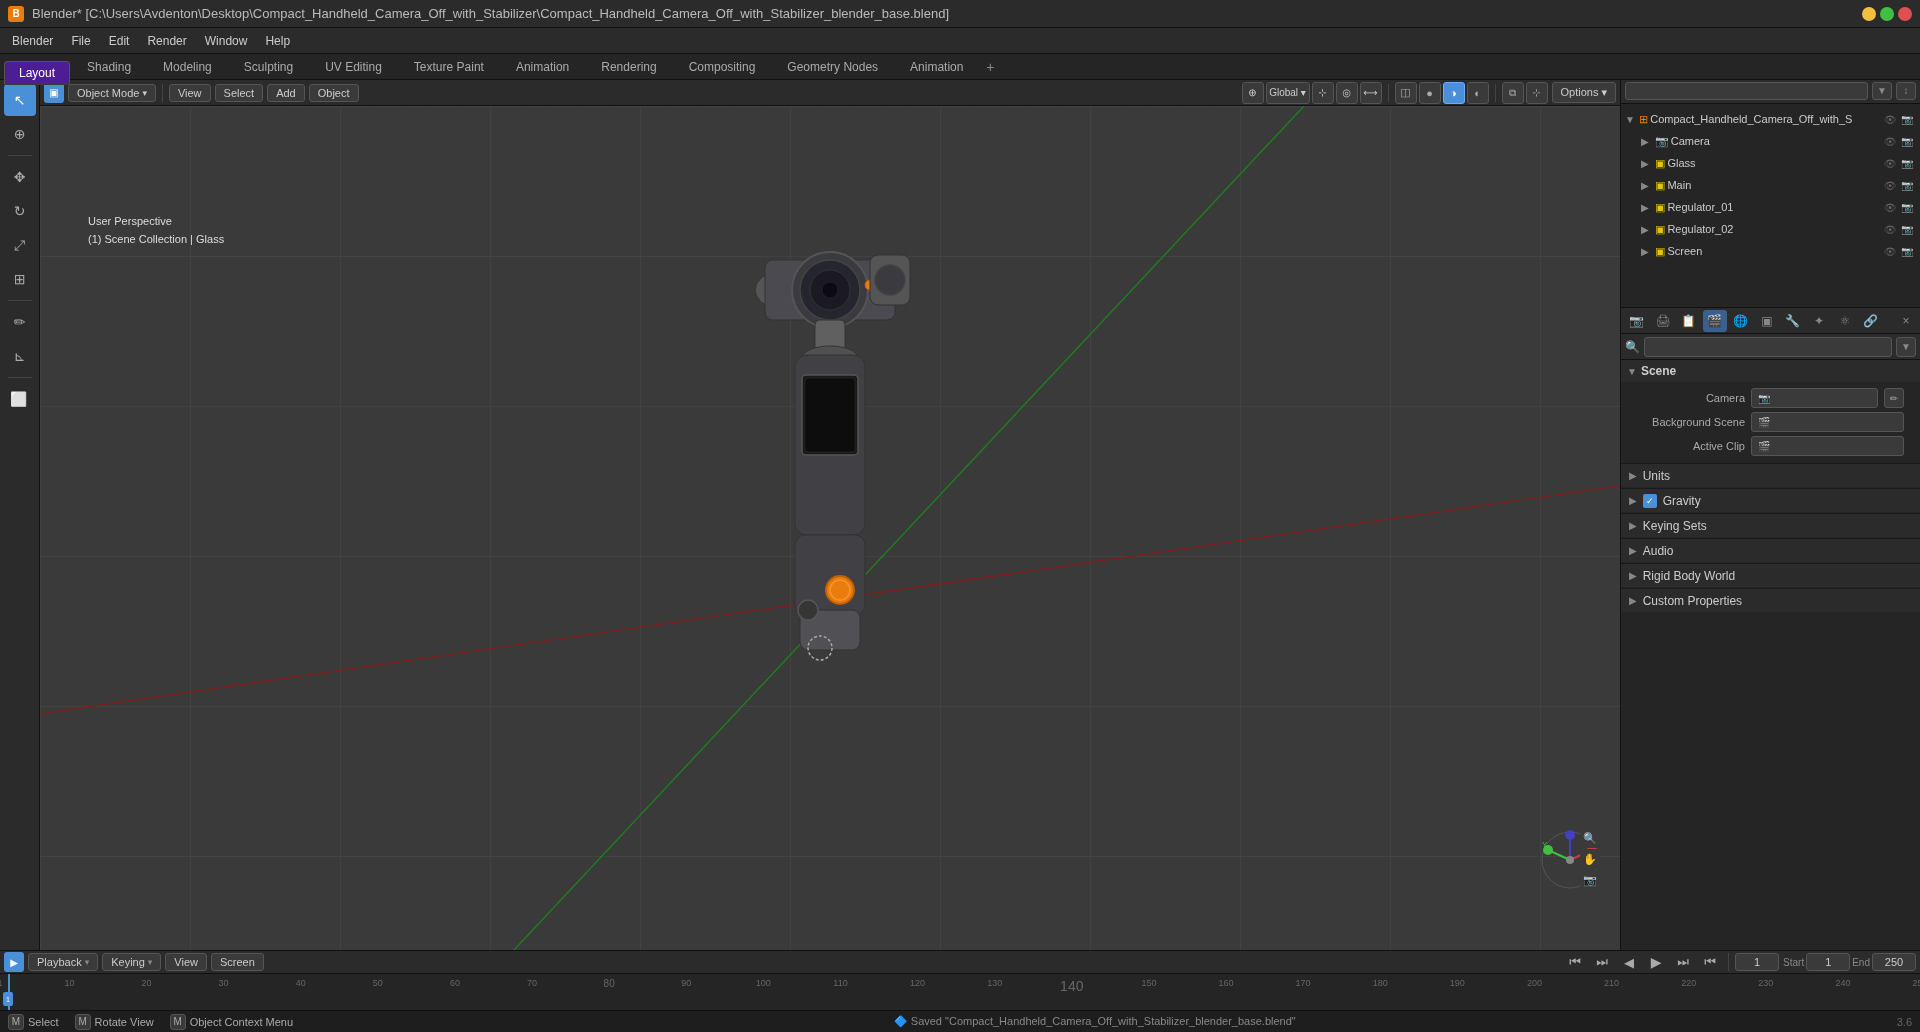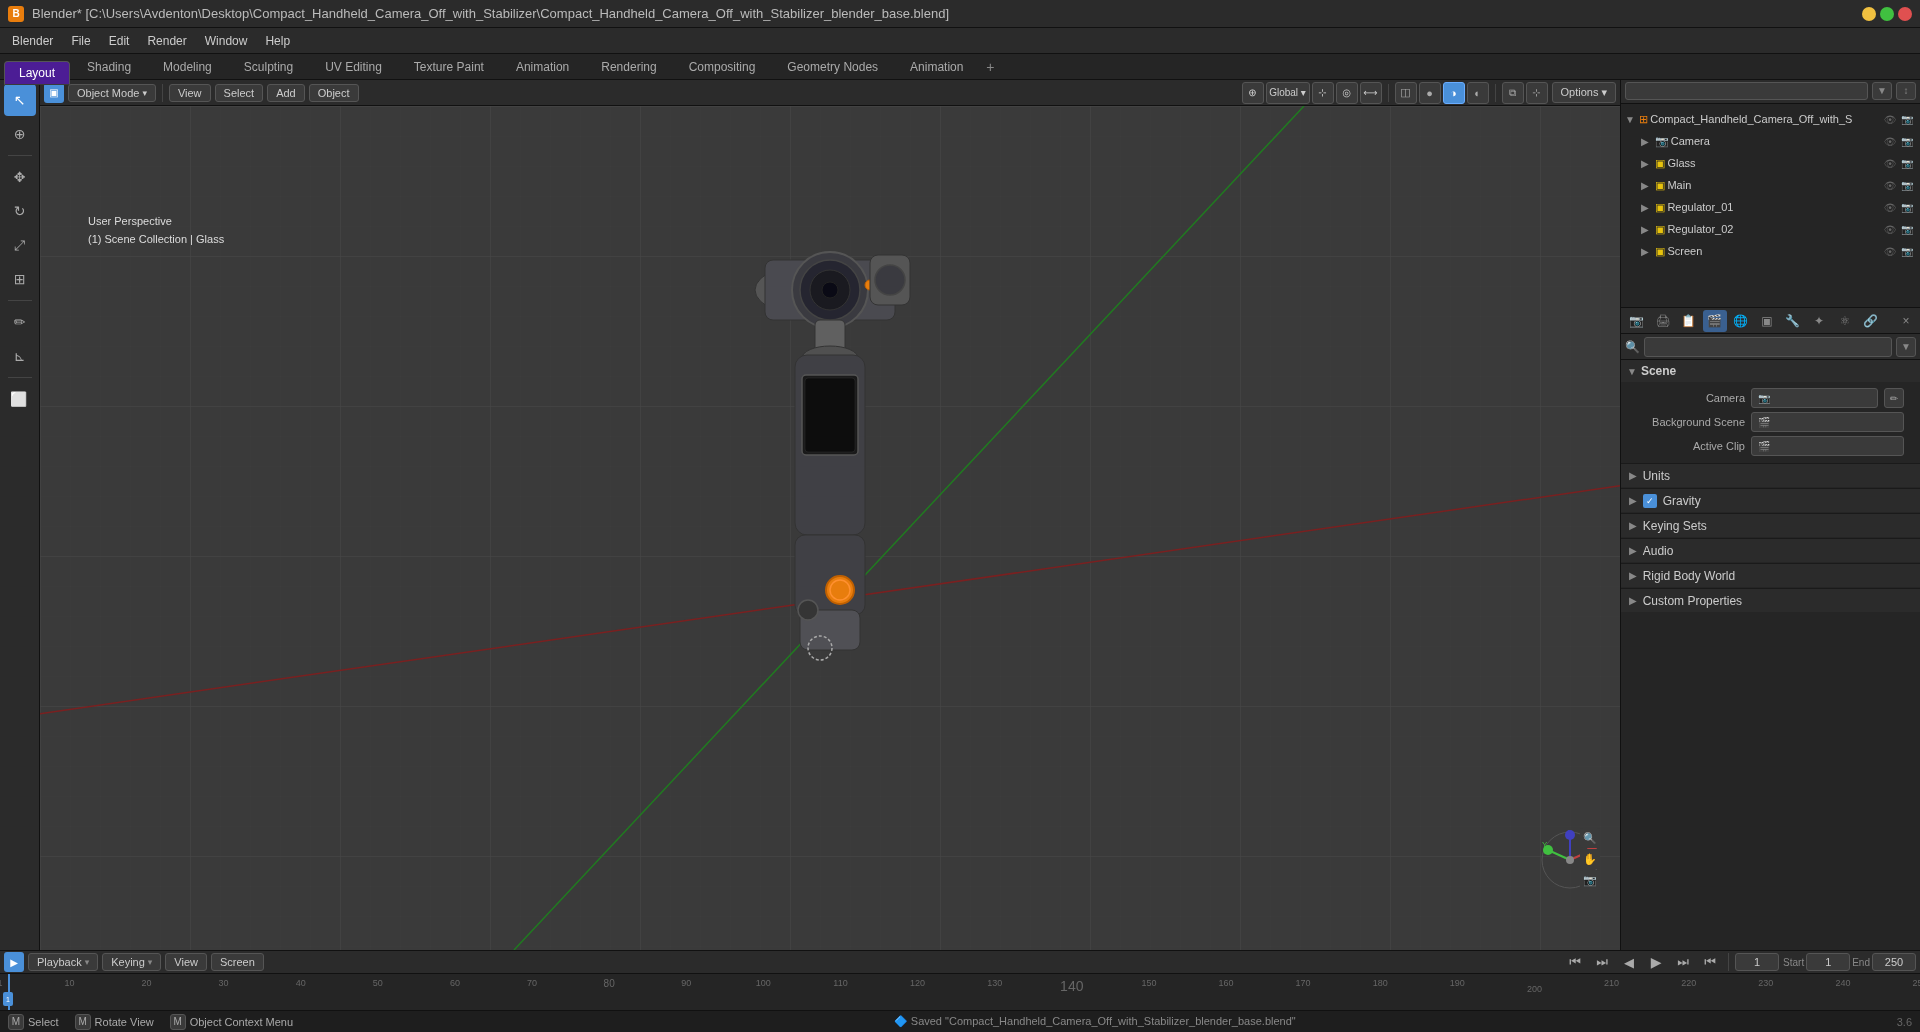--- a/index.html
+++ b/index.html
@@ -880,21 +880,21 @@
         <span style="position: absolute; left: 39.759%; font-size: 9px; color: rgb(102, 102, 102); transform: translateX(-50%);">100</span>
         <span style="position: absolute; left: 43.7751%; font-size: 9px; color: rgb(102, 102, 102); transform: translateX(-50%);">110</span>
         <span style="position: absolute; left: 47.7912%; font-size: 9px; color: rgb(102, 102, 102); transform: translateX(-50%);">120</span>
         <span style="position: absolute; left: 51.8072%; font-size: 9px; color: rgb(102, 102, 102); transform: translateX(-50%);">130</span>
         <span style="position: absolute; left: 55.8233%; font-size: 14px; color: rgb(102, 102, 102); transform: translateX(-50%);">140</span>
         <span style="position: absolute; left: 59.8394%; font-size: 9px; color: rgb(102, 102, 102); transform: translateX(-50%);">150</span>
         <span style="position: absolute; left: 63.8554%; font-size: 9px; color: rgb(102, 102, 102); transform: translateX(-50%);">160</span>
         <span style="position: absolute; left: 67.8715%; font-size: 9px; color: rgb(102, 102, 102); transform: translateX(-50%);">170</span>
         <span style="position: absolute; left: 71.8876%; font-size: 9px; color: rgb(102, 102, 102); transform: translateX(-50%);">180</span>
         <span style="position: absolute; left: 75.9036%; font-size: 9px; color: rgb(102, 102, 102); transform: translateX(-50%);">190</span>
-        <span style="position: absolute; left: 79.9197%; font-size: 9px; color: rgb(102, 102, 102); transform: translateX(-50%); margin-top: 6px;">200</span>
+        <span style="position: absolute; left: 79.9197%; font-size: 9px; color: rgb(102, 102, 102); transform: translateX(-50%);">200</span>
         <span style="position: absolute; left: 83.9357%; font-size: 9px; color: rgb(102, 102, 102); transform: translateX(-50%);">210</span>
         <span style="position: absolute; left: 87.9518%; font-size: 9px; color: rgb(102, 102, 102); transform: translateX(-50%);">220</span>
         <span style="position: absolute; left: 91.9679%; font-size: 9px; color: rgb(102, 102, 102); transform: translateX(-50%);">230</span>
         <span style="position: absolute; left: 95.9839%; font-size: 9px; color: rgb(102, 102, 102); transform: translateX(-50%);">240</span>
         <span style="position: absolute; left: 100%; font-size: 9px; color: rgb(102, 102, 102); transform: translateX(-50%);">250</span>
       </div>
 
     <div style="position:absolute;top:0;bottom:0;width:2px;background:#4a90d9;left:8px;z-index:5;"></div>
 
     <div style="position:absolute;top:18px;width:10px;height:14px;background:#4a90d9;left:3px;border-radius:2px;z-index:6;display:flex;align-items:center;justify-content:center;">

